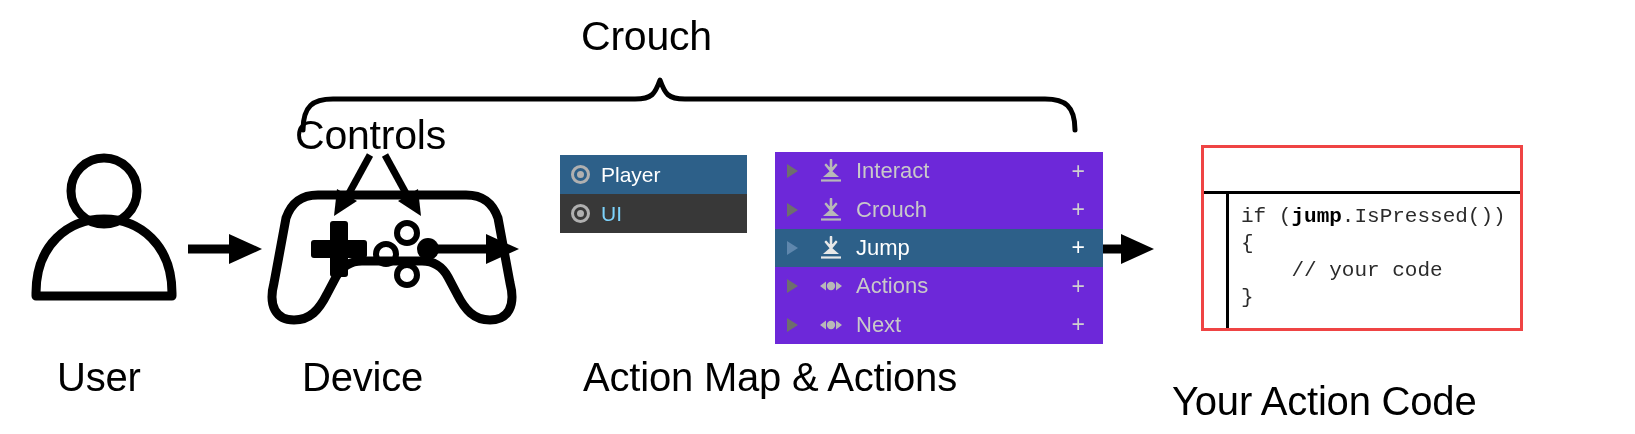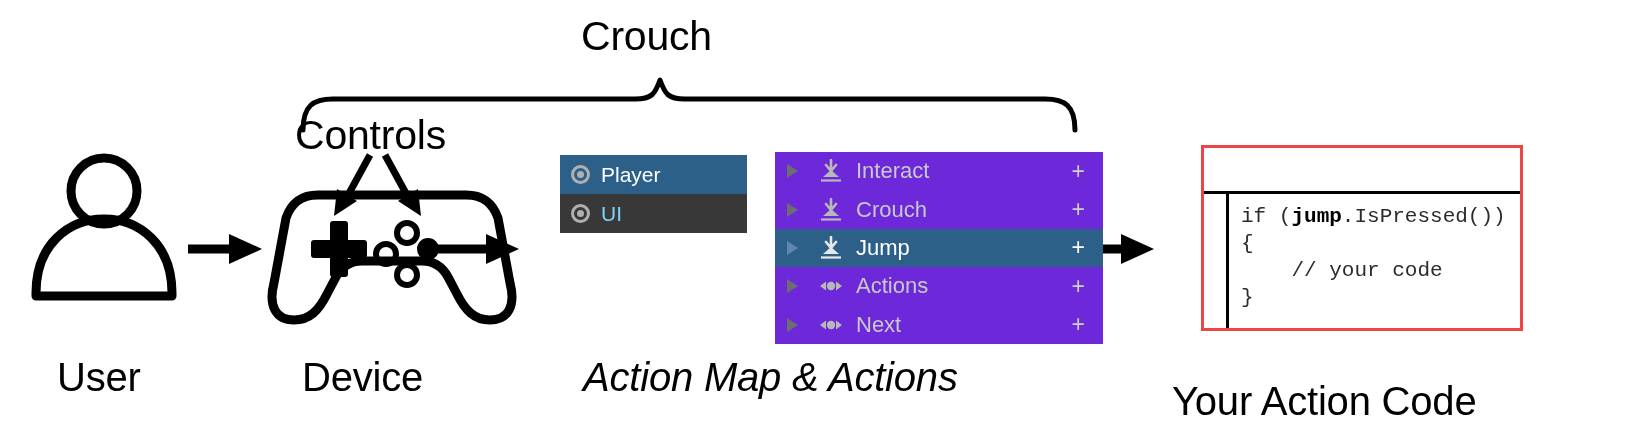--- a/index.html
+++ b/index.html
@@ -339,16 +339,16 @@
       <div id="code-gutter"></div>
       <div id="code-text"><span><span>if (</span><b>jump</b><span>.IsPressed())</span></span>
 <span>{</span>
 <span>    // your code</span>
 <span>}</span></div>
     </div>
   </div>
 
   <div class="caption" style="left:57px; top:355px;">User</div>
   <div class="caption" style="left:302px; top:355px;">Device</div>
-  <div class="caption" style="left:583px; top:355px;font-style:italic;">Action Map &amp; Actions</div>
+  <div class="caption" style="left:583px; top:355px;">Action Map &amp; Actions</div>
   <div class="caption" style="left:1172px; top:363px;margin-top:16px;">Your Action Code</div>
 
 </div>
 
 </body></html>

